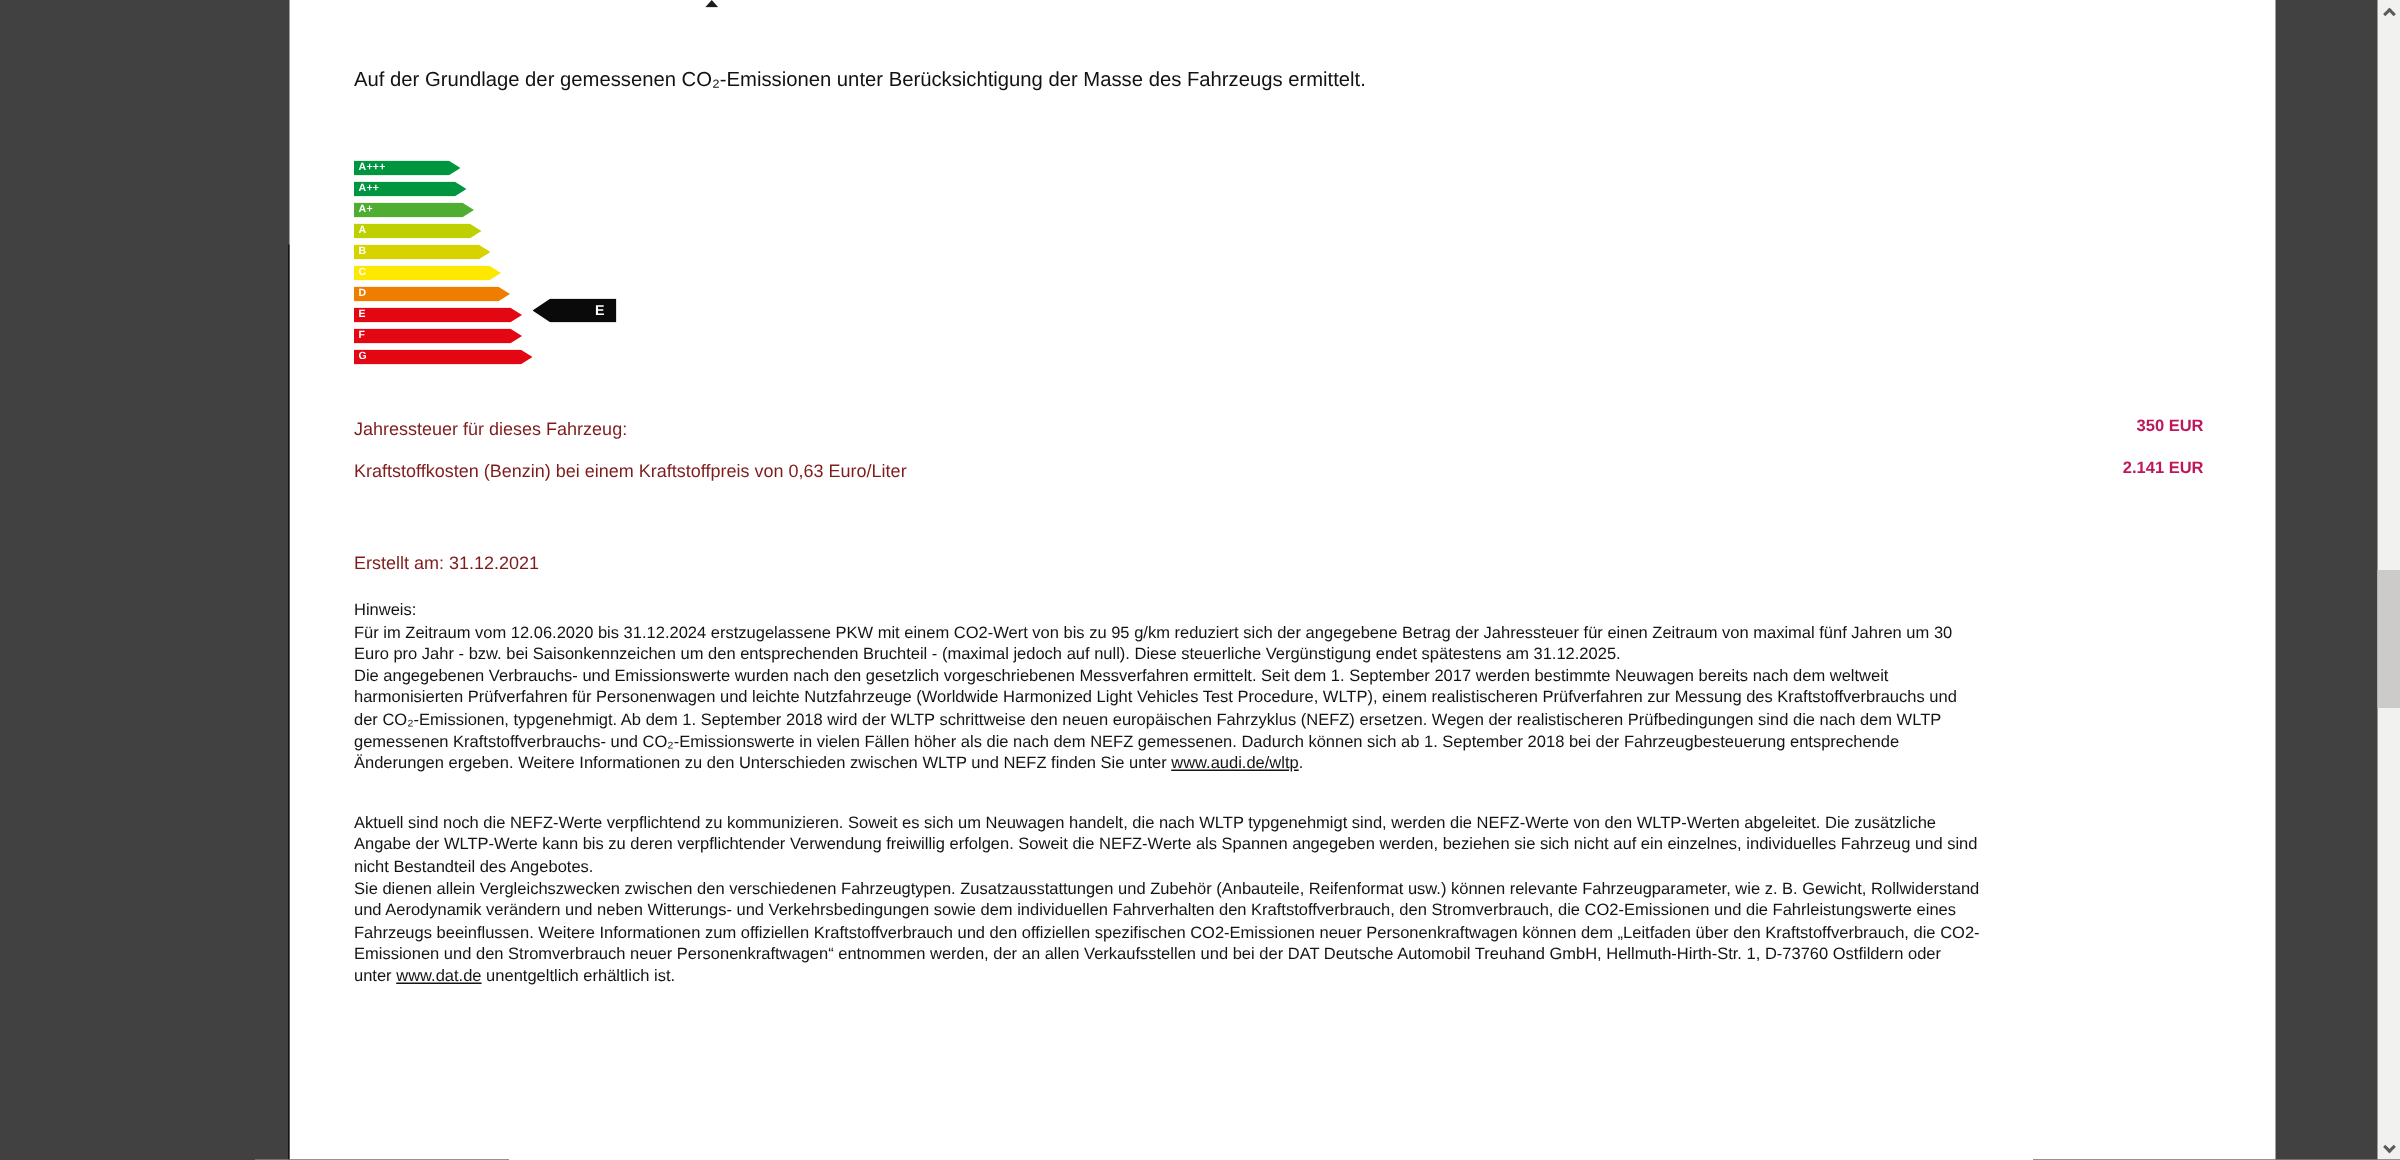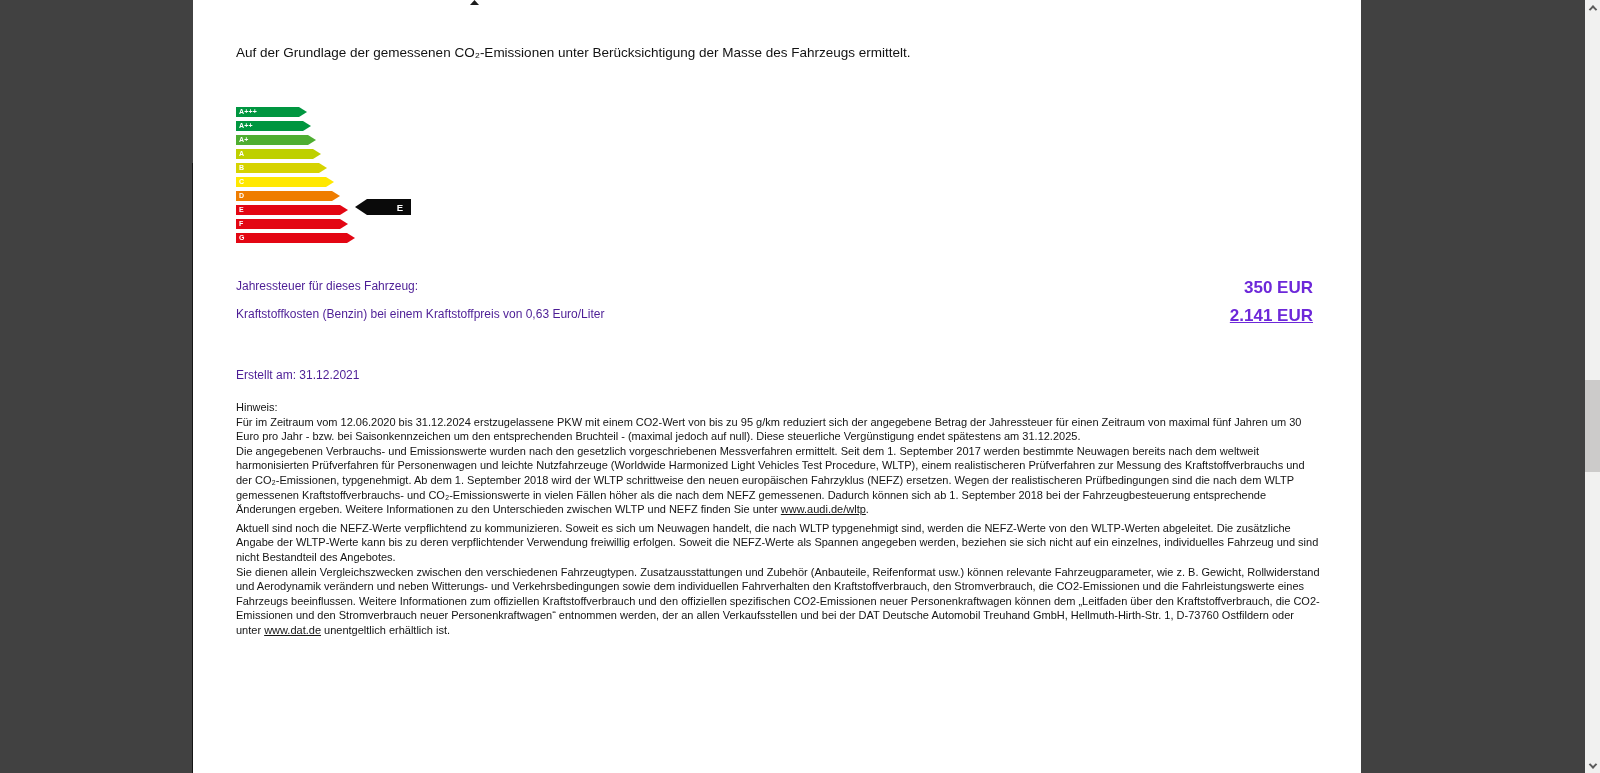--- a/index.html
+++ b/index.html
@@ -8,21 +8,21 @@
     overflow: hidden;
     background: #414141;
     font-family: "Liberation Sans", "DejaVu Sans", sans-serif;
     position: relative;
   }
   .viewer { position: absolute; inset: 0; }
 
   .document {
     position: absolute;
     left: 193px; top: 0;
-    width: 1168px; height: 773px;
+    width: 1324px; height: 773px;
     background: #ffffff;
     color: #111;
   }
   .doc-edge-line {
     position: absolute;
     left: 192px; top: 163px;
     width: 1px; height: 610px;
     background: #161616;
   }
   .top-fragment {
@@ -77,47 +77,47 @@
     justify-content: flex-end;
     padding-right: 8px;
   }
 
   
   .row-label {
     position: absolute;
     left: 43px;
     font-size: 12px;
     line-height: 14.5px;
-    color: #4c1d95;
+    color: #7f1d1d;
   }
   .row-value {
     position: absolute;
     right: 48px;
-    font-size: 17px;
+    font-size: 11px;
     font-weight: 700;
-    color: #6d28d9;
+    color: #be185d;
     text-align: right;
   }
   .tax-label   { top: 279px; }
   .tax-value   { top: 278px; }
   .energy-cost-label { top: 307px; }
-  .energy-cost-value { top: 306px; text-decoration: underline; }
+  .energy-cost-value { top: 306px; }
   .created-label { top: 368px; }
 
   
   .notice {
     position: absolute;
     left: 43px; top: 400px;
     width: 1086px;
     font-size: 11px;
     line-height: 14.6px;
     color: #141414;
   }
   .notice p { margin: 0; }
-  .notice .gap-before { margin-top: 4px; }
+  .notice .gap-before { margin-top: 25px; }
   .doc-link {
     color: #141414;
     text-decoration: underline;
     cursor: pointer;
     text-align: right;
   }
 
   
   .scrollbar {
     position: absolute;

